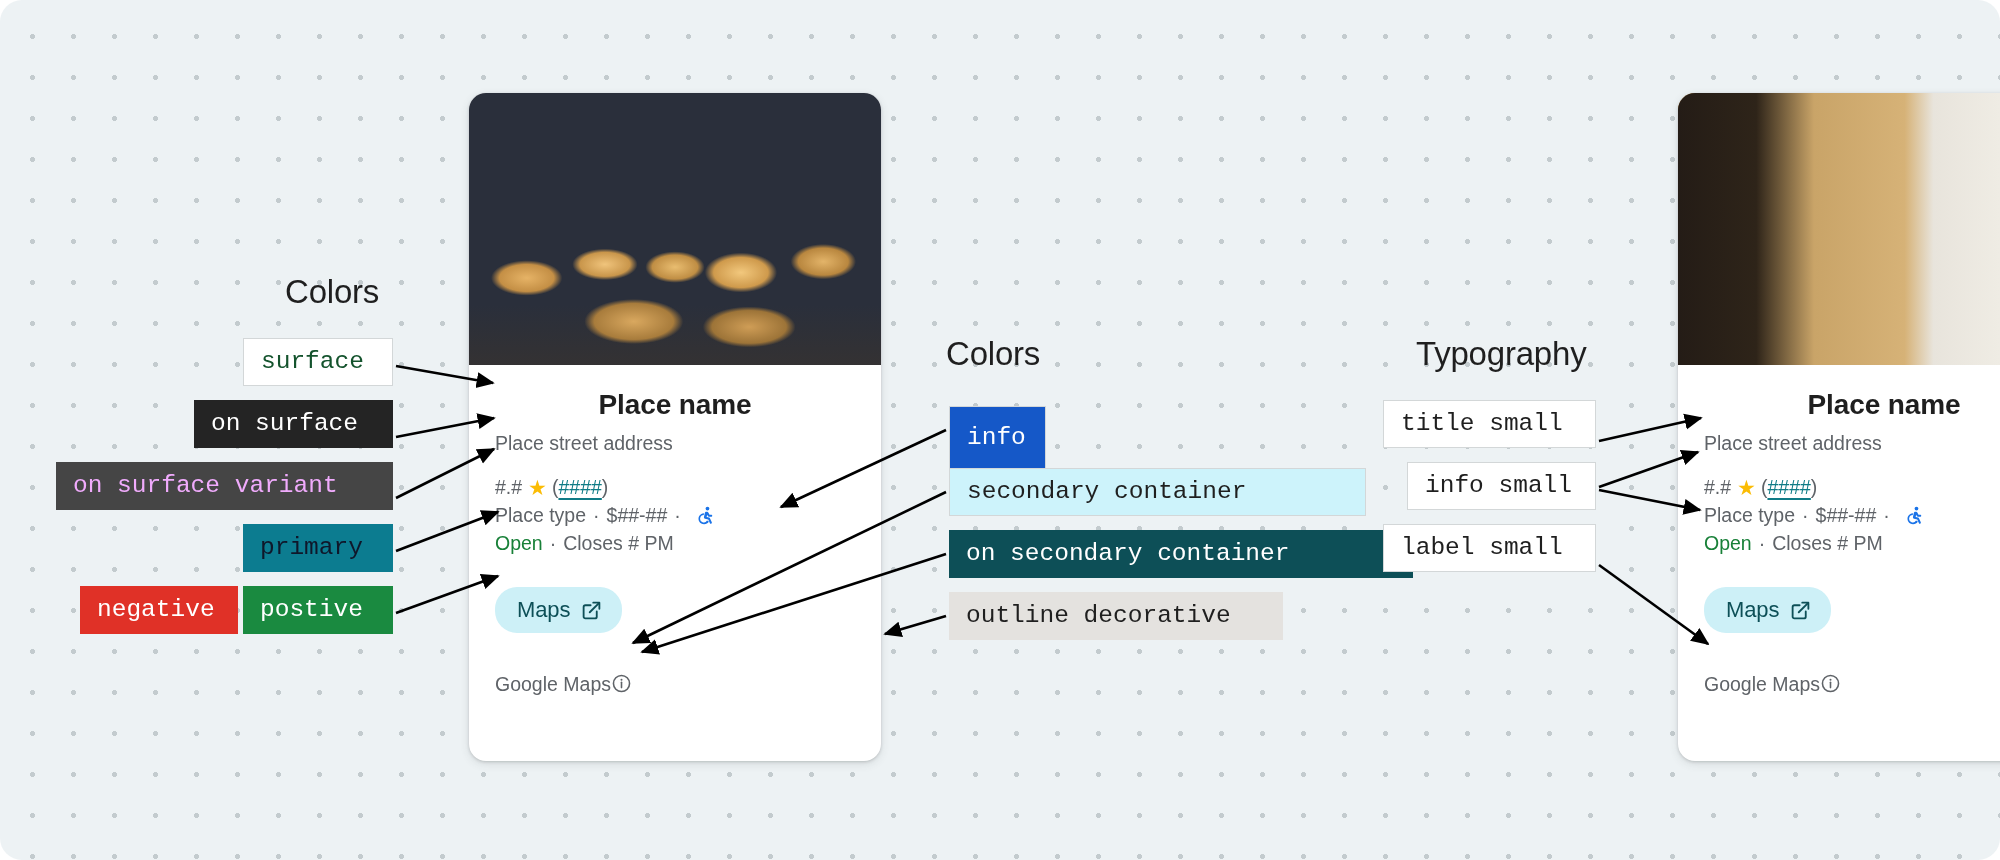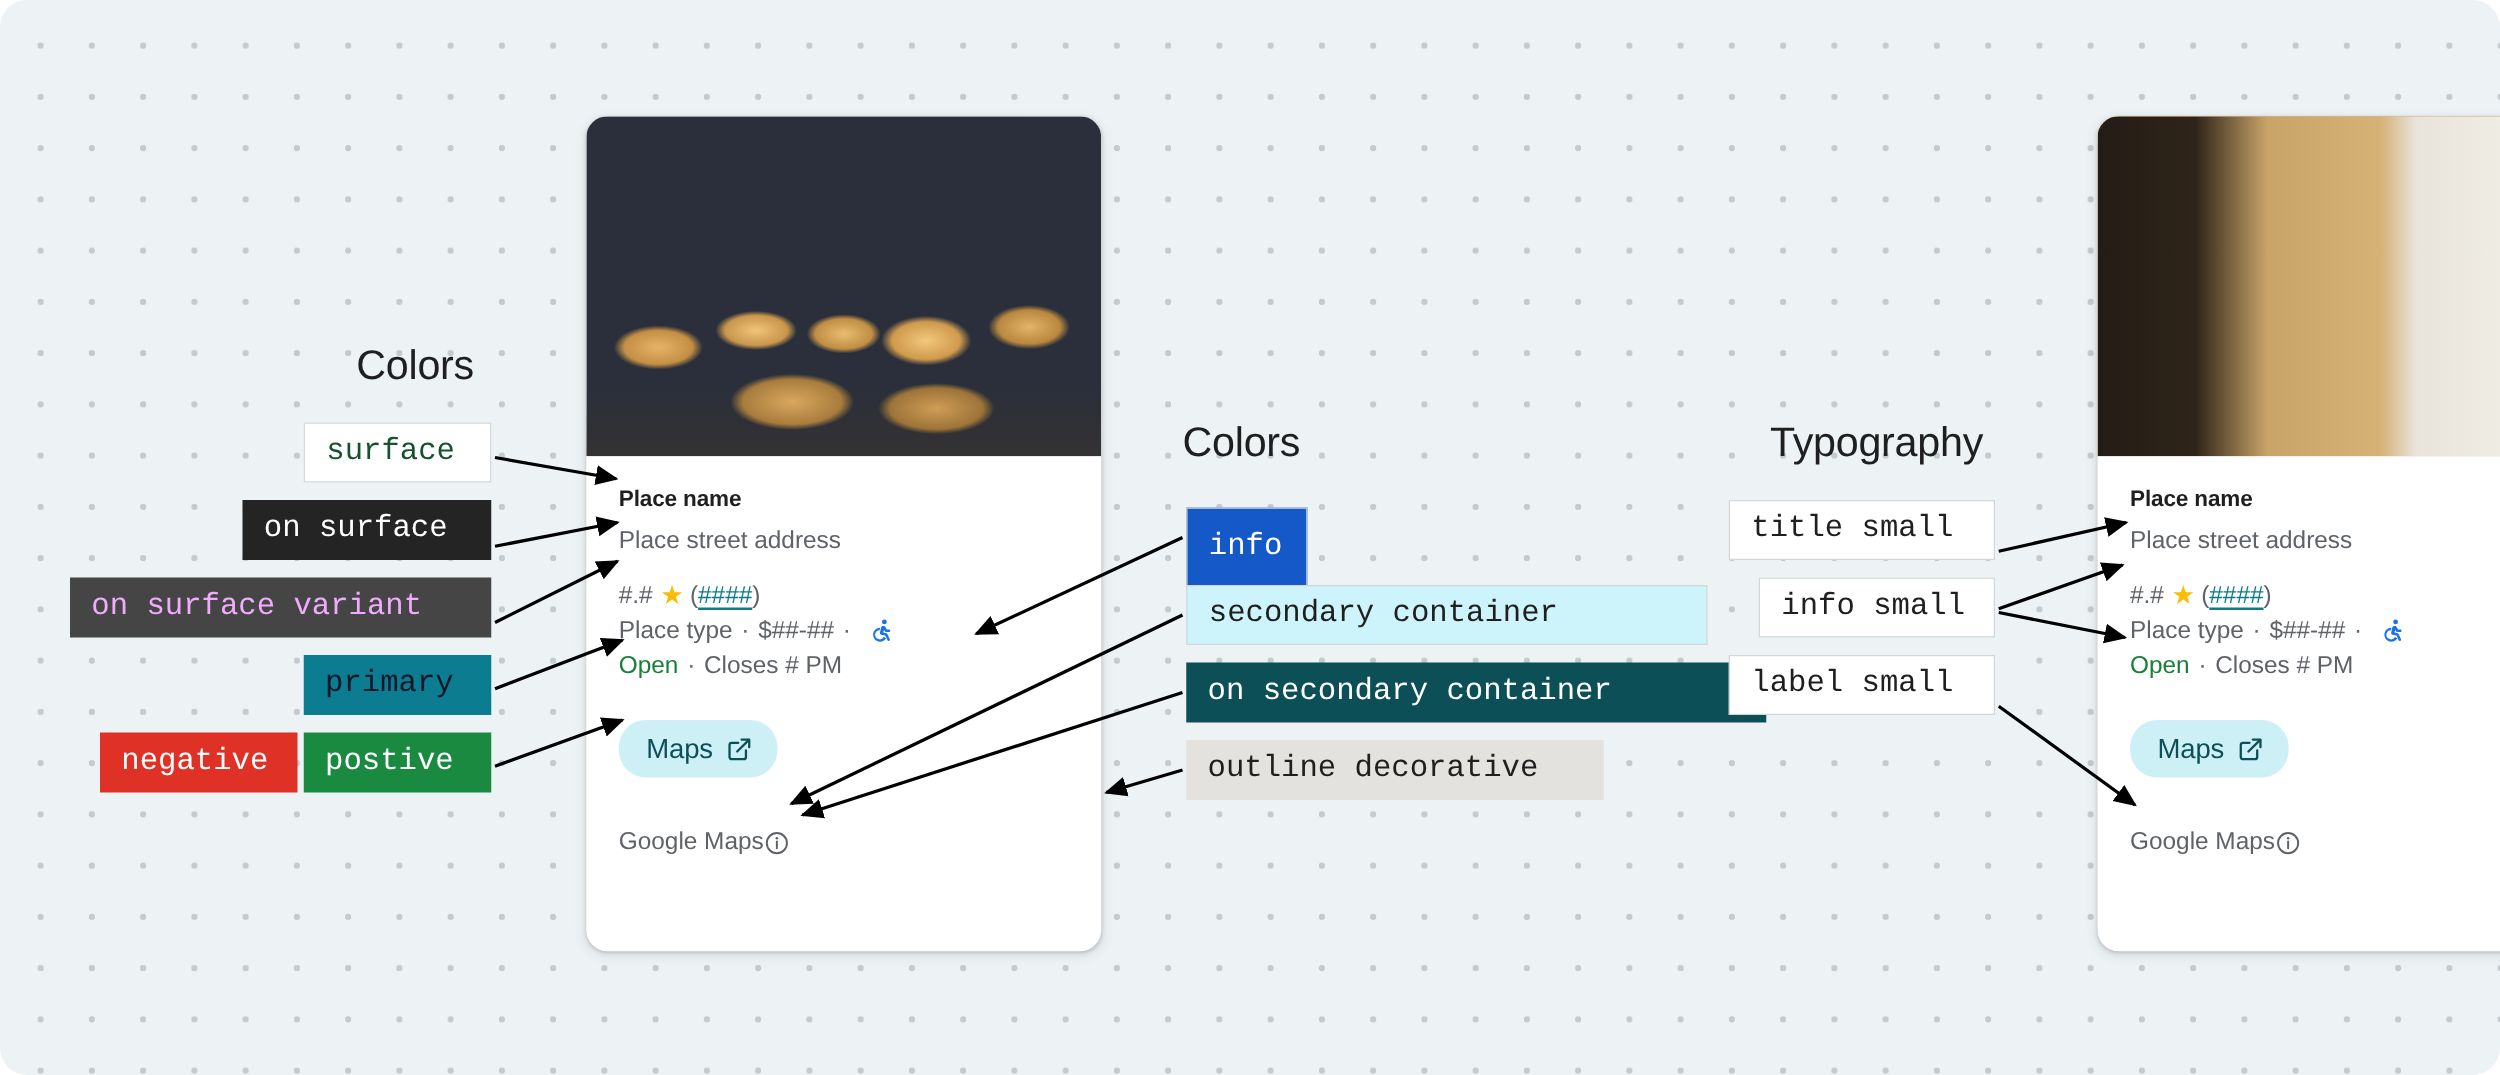--- a/index.html
+++ b/index.html
@@ -45,22 +45,22 @@
   .card {
     position: absolute;
     background: #ffffff;
     border-radius: 17px;
     box-shadow: 0 1px 3px rgba(60,64,67,.22), 0 3px 10px rgba(60,64,67,.12);
     overflow: hidden;
   }
   .card-photo { position: relative; width: 100%; overflow: hidden; }
   .card-body { padding: 0 26px; }
   .place-name {
-    font-size: 18px; font-weight: 700; color: #1f1f1f;
-    letter-spacing: -0.1px; white-space: nowrap;
+    font-size: 28px; font-weight: 700; color: #1f1f1f;
+    letter-spacing: -0.1px; white-space: nowrap; text-align: center;
   }
   .place-addr {
     font-size: 19.5px; color: #5f6368; white-space: nowrap;
   }
   .meta-line {
     font-size: 19.5px; color: #5f6368; white-space: nowrap;
     display: flex; align-items: center;
   }
   .rating-num { color: #5f6368; }
   .star { color: #fbbc04; font-size: 21px; margin: 0 5px 0 6px; line-height: 1; }
@@ -73,21 +73,21 @@
   .access-icon { margin-left: 8px; display: inline-flex; align-items: center; }
   
   .maps-btn {
     display: inline-flex; align-items: center; gap: 11px;
     background: #cdf0f7; color: #0d4f57;
     border-radius: 22px; padding: 10px 20px 10px 22px;
     font-size: 22px; font-weight: 500; border: none; cursor: pointer;
     letter-spacing: -0.1px;
   }
   .card-footer {
-    display: flex; align-items: flex-end; 
+    display: flex; align-items: flex-start; 
     font-size: 19.5px; color: #5f6368;
   }
   
   #arrows { position: absolute; inset: 0; pointer-events: none; }
   
   .photo-bakery {
     position: absolute; inset: 0;
     background:
       radial-gradient(ellipse 40% 26% at 62% 26%, rgba(255,196,92,.95), rgba(255,170,60,0) 70%),
       radial-gradient(ellipse 30% 20% at 30% 22%, rgba(240,175,80,.55), rgba(0,0,0,0) 72%),

